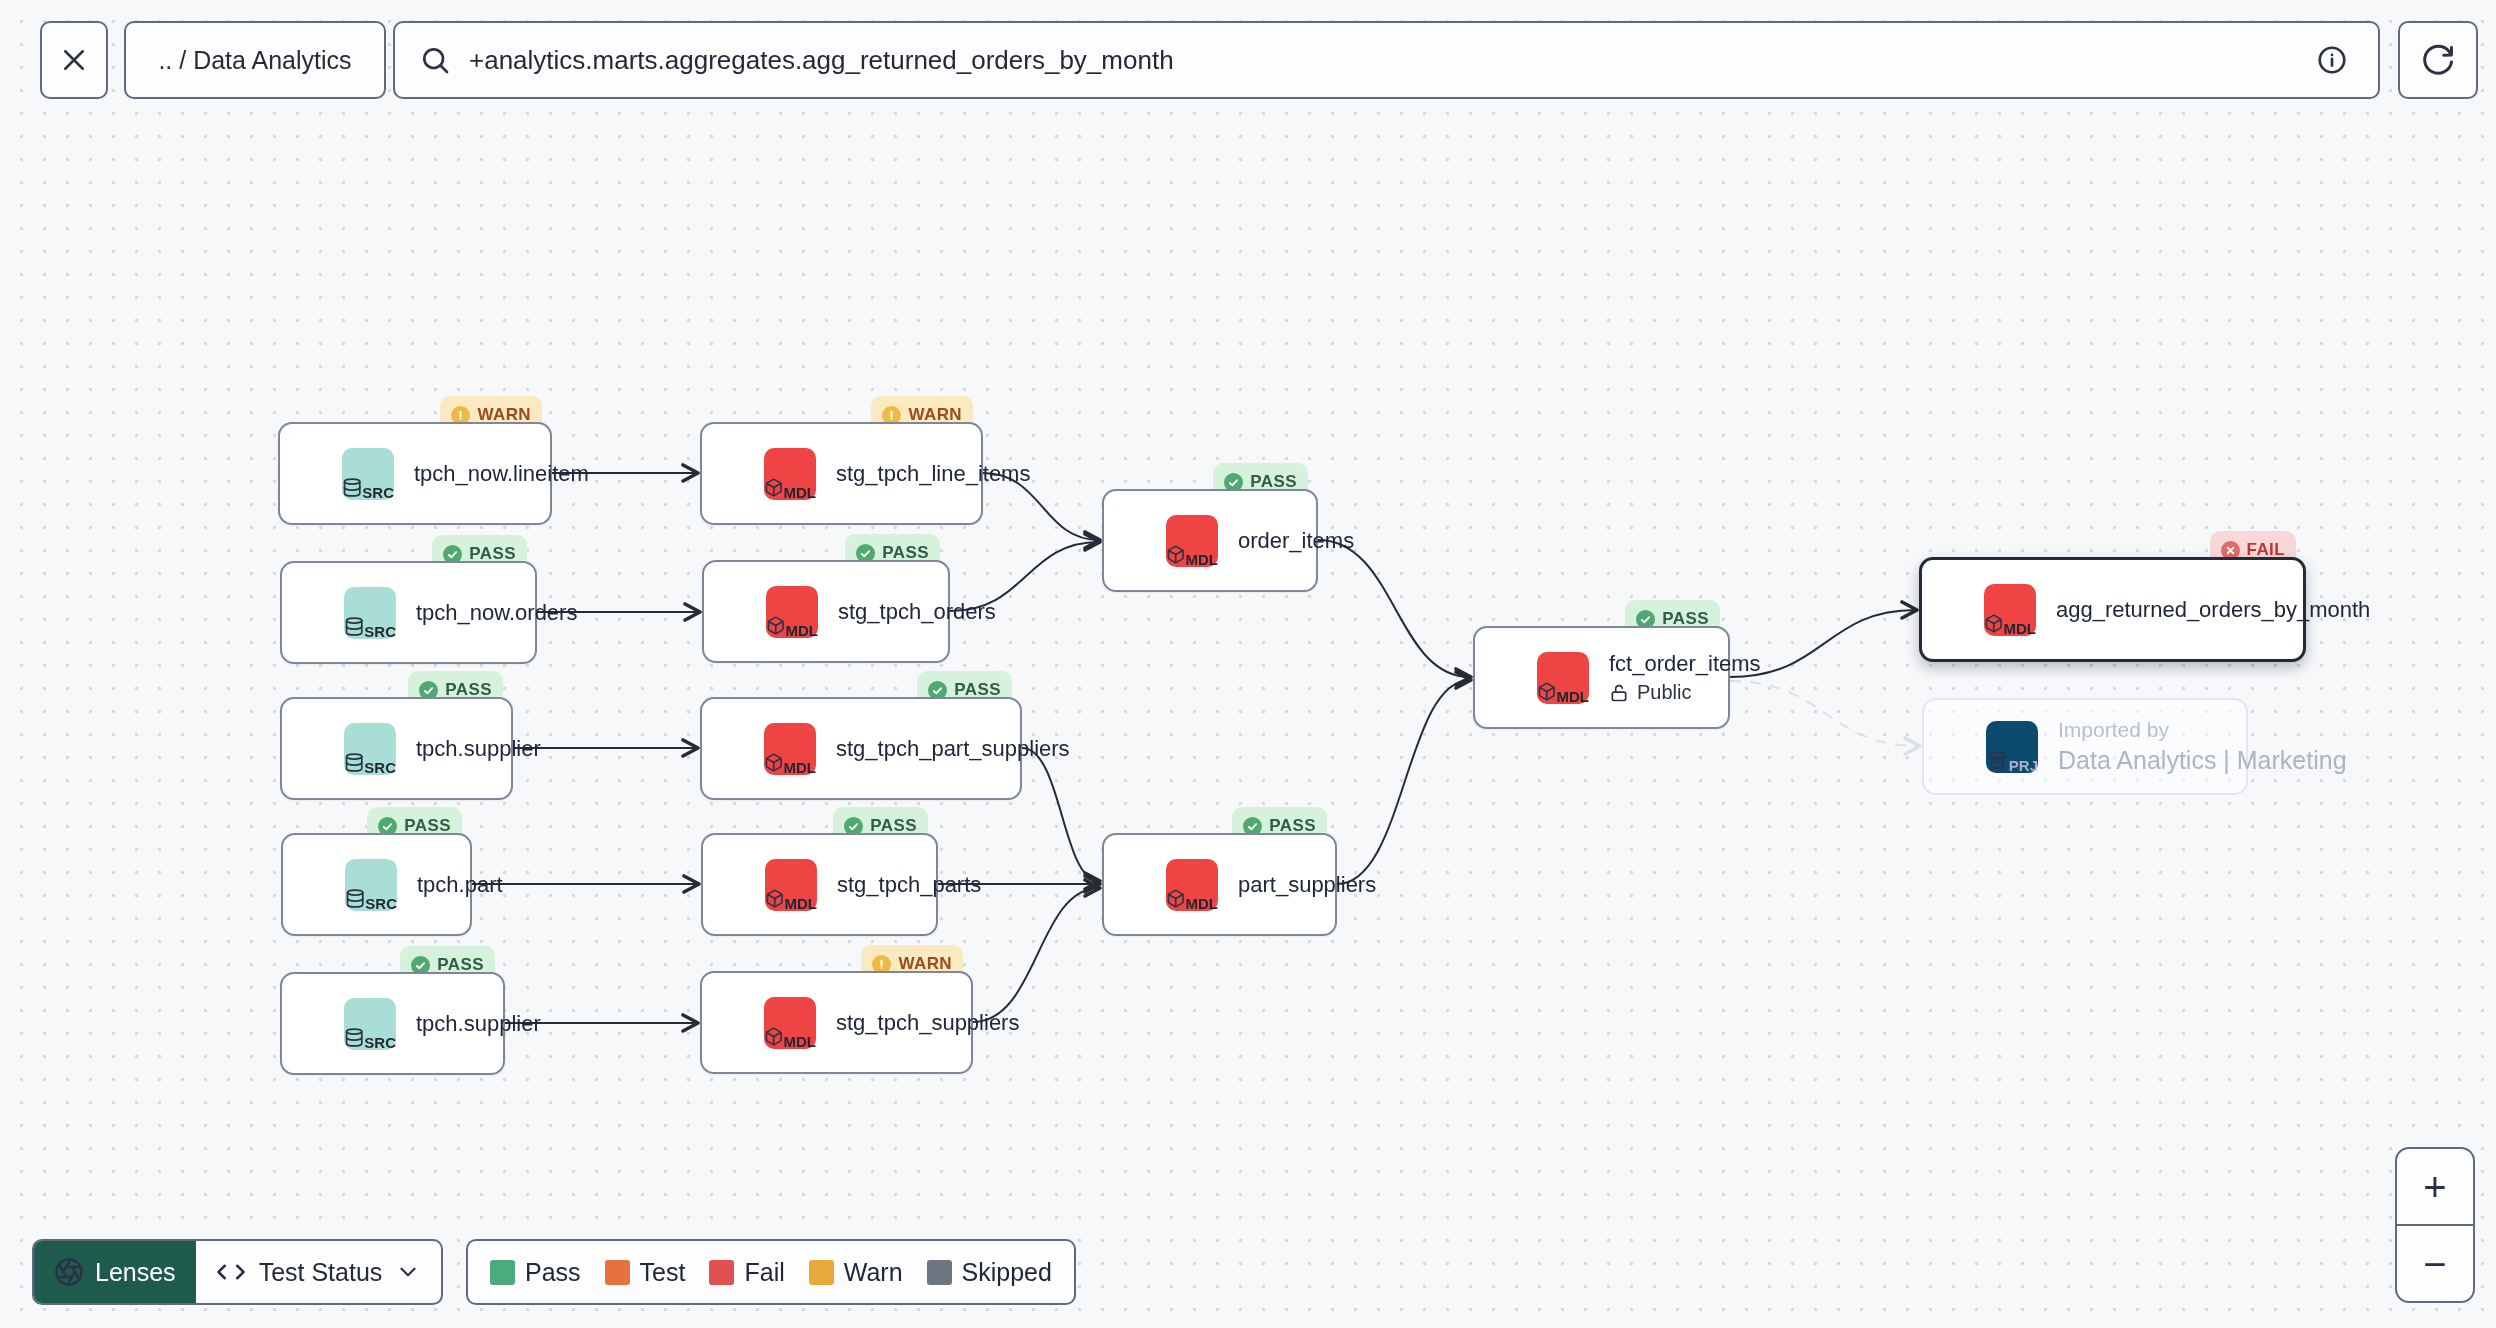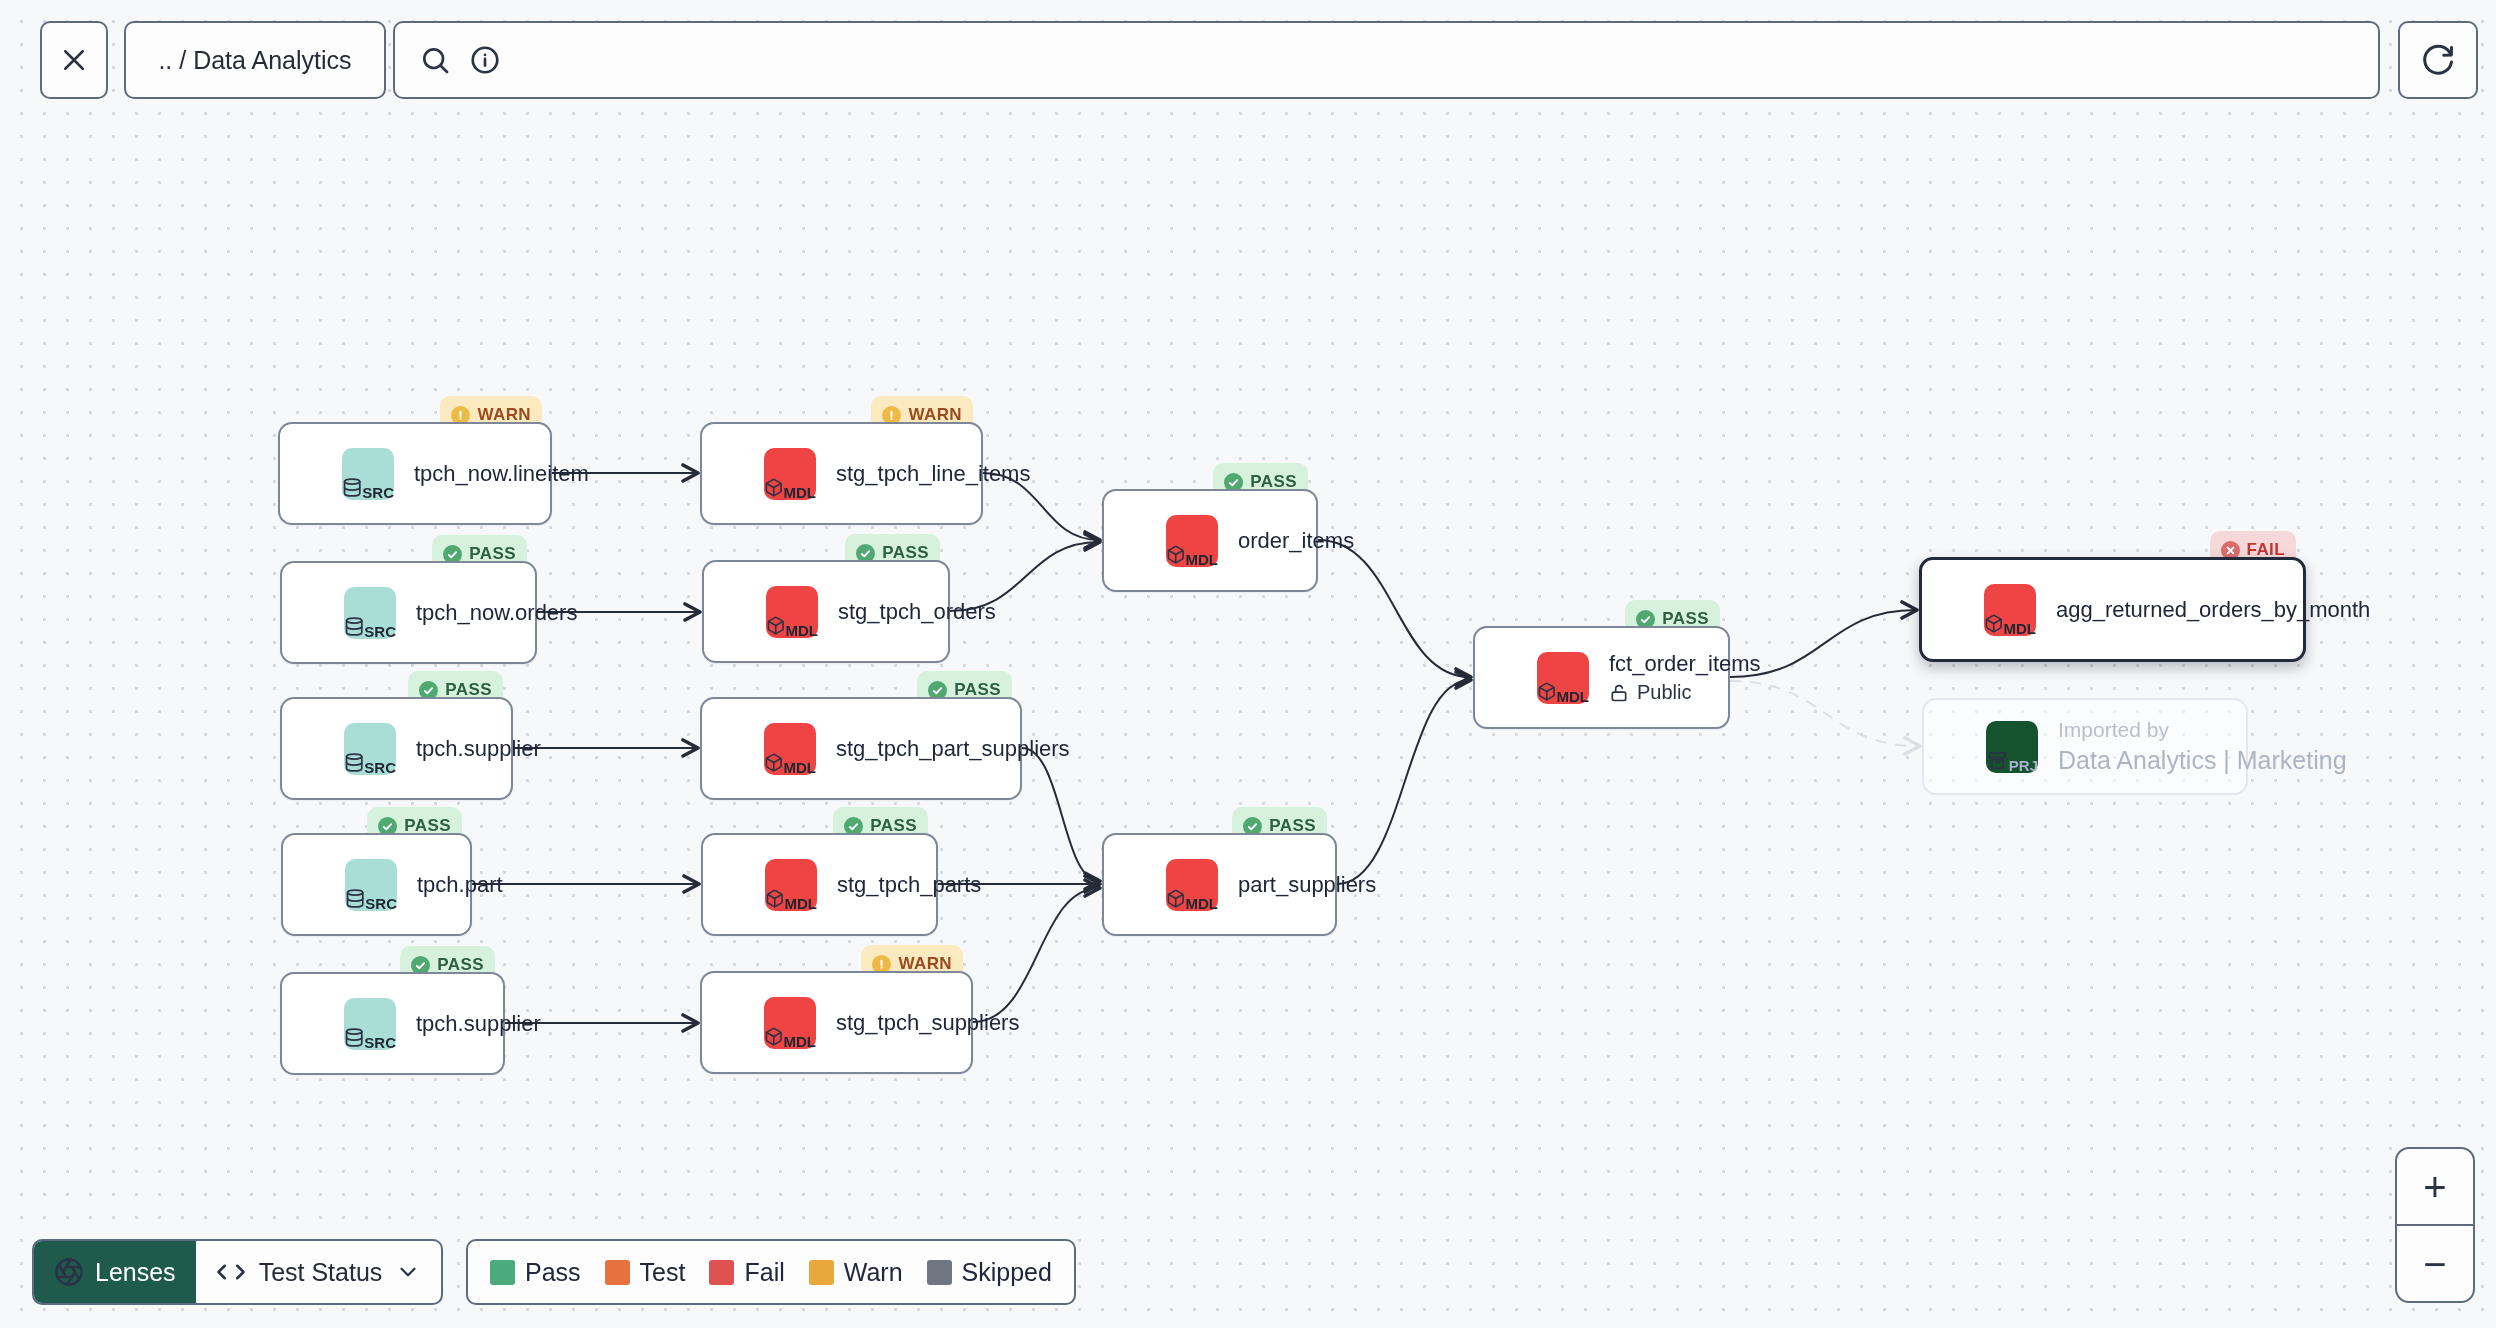--- a/index.html
+++ b/index.html
@@ -40,21 +40,21 @@
   .node-col { display:flex; flex-direction:column; gap:4px; }
   .node-sub { display:flex; align-items:center; gap:8px; font-size:20px; color:#2b3344; }
   .faded .fade1 { font-size:21px; color:#b9bfca; }
   .faded .fade2 { font-size:25px; color:#adb4c2; }
   .tile {
     width:52px; height:52px; border-radius:10px; flex:0 0 auto;
     display:flex; flex-direction:row; align-items:flex-end; justify-content:center;margin-left:40px;
   }
   .tile.src { background:#a9ded7; }
   .tile.mdl { background:#ef4444; }
-  .tile.prj { background:#14532d; }
+  .tile.prj { background:#0c4a6e; }
   .tile-label { font-size:15px; font-weight:700; color:#1f2733; line-height:1; margin-top:1px; }
   .tile.prj .tile-label { color:#a9aecd; }
   
   .badge {
     position:absolute; height:38px; border-radius:10px; padding:0 11px;
     display:flex; align-items:center; gap:7px;
     font-size:17px; font-weight:700; letter-spacing:.4px;
   }
   .badge .dot {
     width:19px; height:19px; border-radius:50%;
@@ -451,20 +451,21 @@
 
 <button class="ctl crumb-btn">
   <span>.. / Data Analytics</span>
 </button>
 
 <div class="ctl search-bar">
   <svg class="icon" width="32" height="32" viewBox="0 0 24 24" stroke-width="1.7">
       <circle cx="11" cy="11" r="7"></circle>
       <path d="m16.5 16.5 4.5 4.5"></path>
     </svg>
+  <span class="search-text">+analytics.marts.aggregates.agg_returned_orders_by_month</span>
   <svg class="icon" width="32" height="32" viewBox="0 0 24 24" stroke-width="1.6">
       <circle cx="12" cy="12" r="9.2"></circle>
       <path d="M12 16.2v-5"></path>
       <path d="M12 8.2h.01"></path>
     </svg>
 </div>
 
 <button class="ctl refresh-btn">
   <svg class="icon" width="36" height="36" viewBox="0 0 24 24" stroke-width="1.8">
       <path d="M20.5 8.5 A 9 9 0 1 0 21 13.3"></path>

